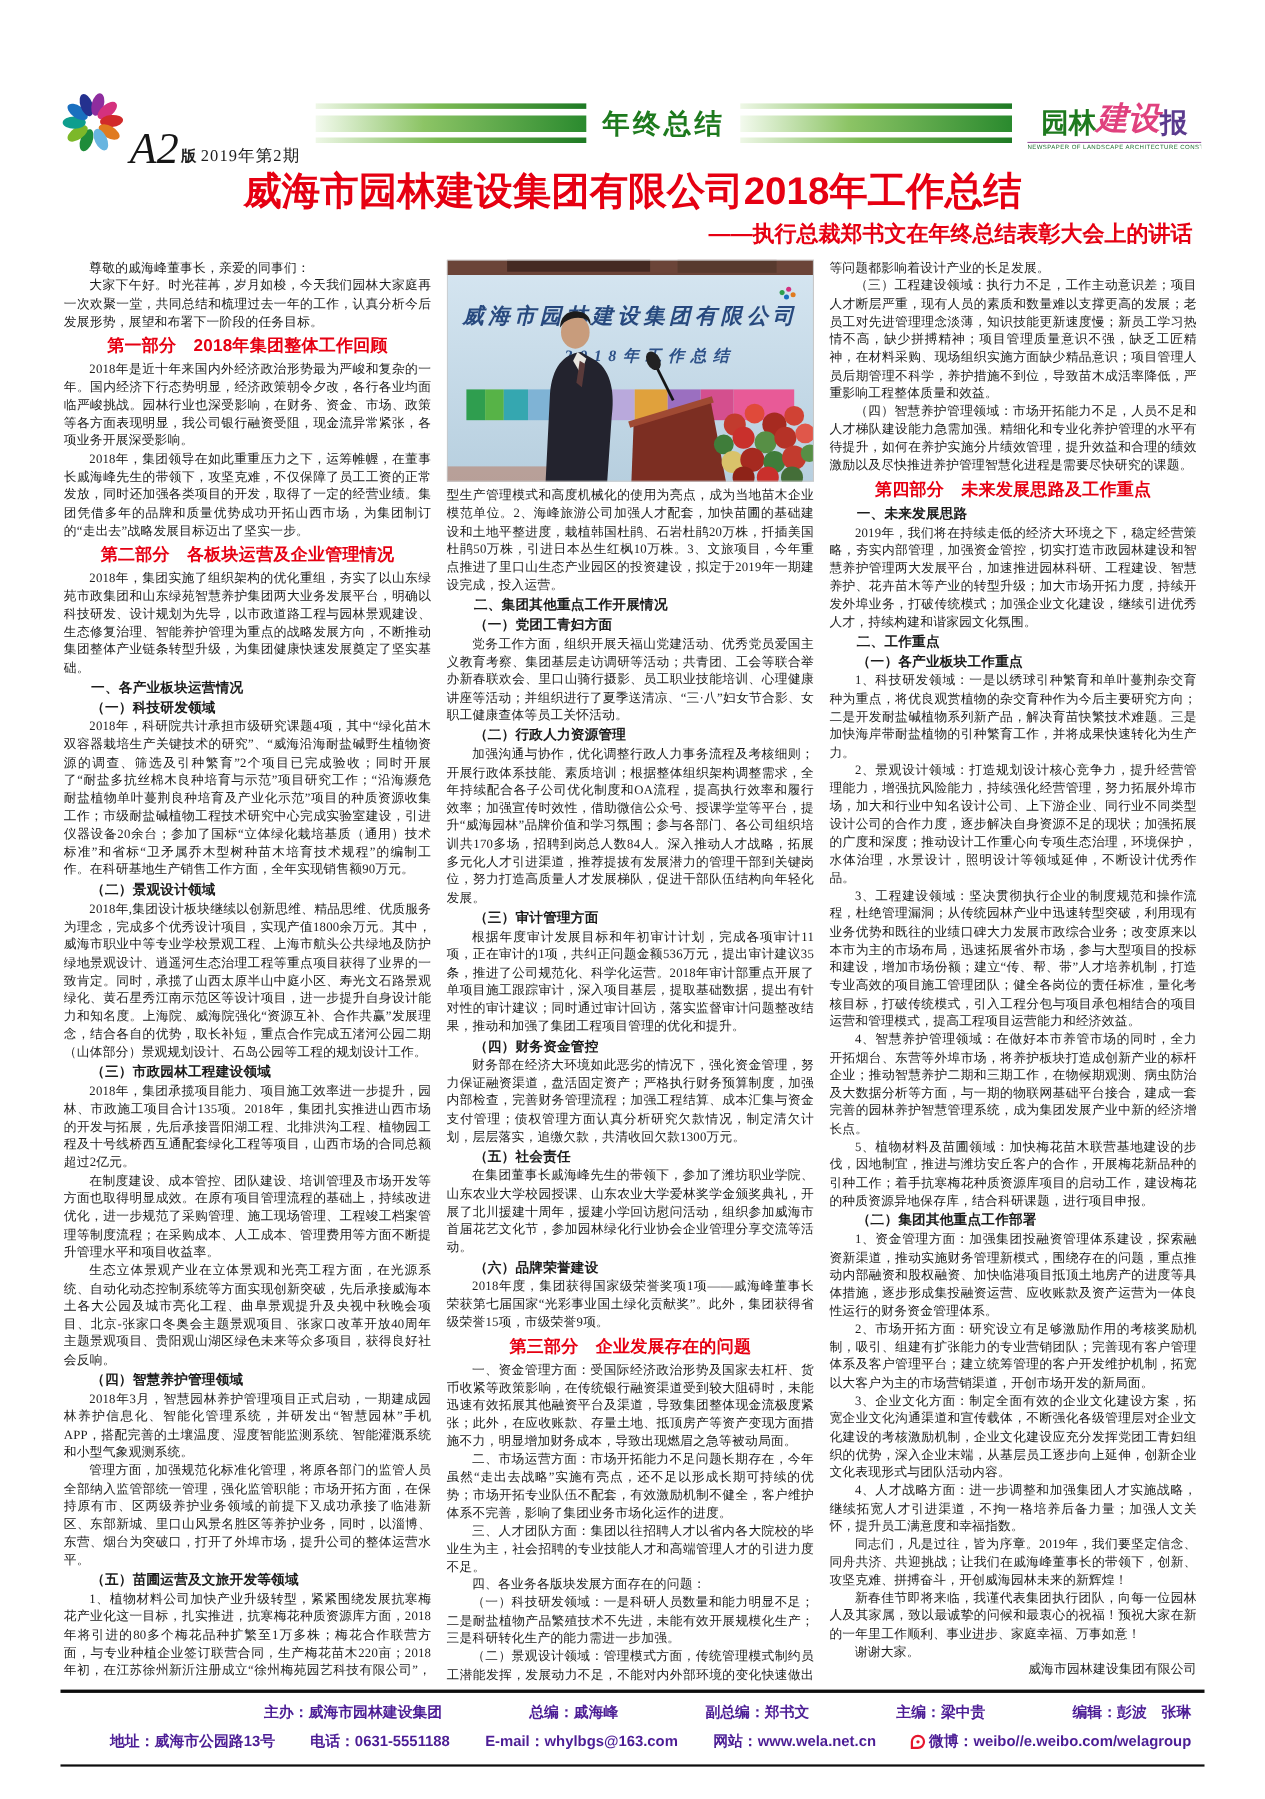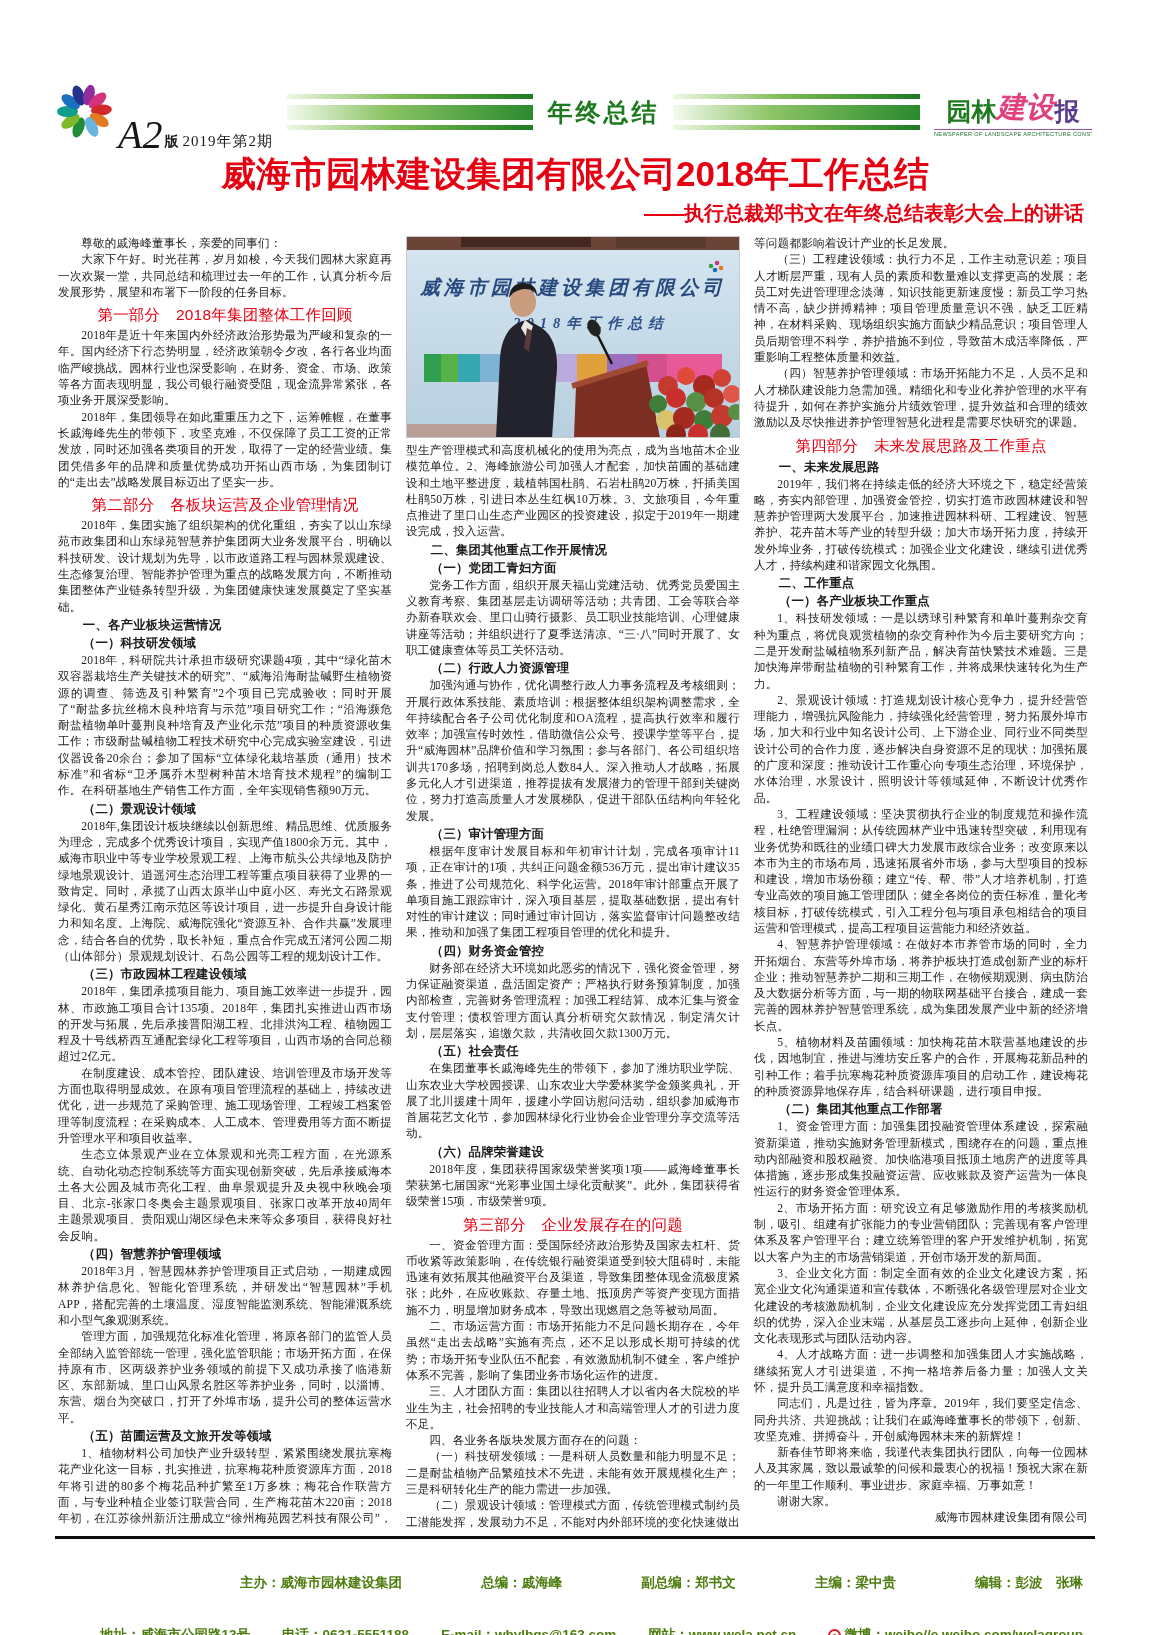--- a/index.html
+++ b/index.html
@@ -45,32 +45,32 @@
   .h-sub { text-align:right; color:#e60012; font-family:"Liberation Sans",sans-serif;
            font-weight:bold; font-size:20px; line-height:26px; padding-right:8px; }
 
   
   .body-cols { margin:10px 62px 0 58px; display:flex; gap:14px; }
   .col { width:334px; height:1292px; overflow:hidden; }
   .blk { font-size:11.6px; line-height:16.3px; text-align:justify; letter-spacing:0.2px; }
   .blk.p { text-indent:2em; }
   .blk.p-cont { text-indent:0; }
   .blk.p-right { text-align:right; text-indent:0; }
-  .blk.h-red { color:#e60012; font-family:"Liberation Sans",sans-serif; font-weight:normal;
+  .blk.h-red { color:#e60012; font-family:"Liberation Sans",sans-serif; font-weight:bold;
                font-size:15.5px; line-height:20px; text-align:center; text-indent:0; margin:4px 0 3px; }
   .blk.h-bold { font-family:"Liberation Sans",sans-serif; font-weight:bold; font-size:12.4px;
                 line-height:17px; text-indent:2em; margin:1px 0; }
 
   
   .photo { width:334px; height:202px; margin-bottom:5px; position:relative; }
   .photo svg { display:block; width:100%; height:100%; }
 
   
   .footer { margin:8px 55px 0; border-top:3px solid #0c0c0c; border-bottom:2px solid #0c0c0c; padding:7px 0 12px; }
-  .f-row { display:flex; font-family:"Liberation Sans",sans-serif; font-weight:bold; font-size:13.5px; color:#4d7c0f;margin-top:26px; }
+  .f-row { display:flex; font-family:"Liberation Sans",sans-serif; font-weight:bold; font-size:13.5px; color:#4c1d95; }
   .f-row1 { justify-content:space-between; padding:2px 12px 4px 185px; }
   .f-row2 { justify-content:space-between; padding:4px 12px 0 45px; }
   .f-item { white-space:nowrap; display:flex; align-items:center; }
   .weibo-icon { display:inline-block; width:13px; height:13px; border:2px solid #e6162d; border-radius:50% 50% 50% 0;
                 position:relative; margin-right:3px; }
   .weibo-icon::after { content:""; position:absolute; left:3px; top:3px; width:3px; height:3px;
                        border-radius:50%; background:#e6162d; }
 </style>
 </head>
 <body>
@@ -211,21 +211,21 @@
               <circle cx="292" cy="198" r="10" fill="#c9302c"></circle>
             <circle cx="314" cy="198" r="10" fill="#446e38"></circle>
           </g>
           <rect x="0.5" y="0.5" width="333" height="201" fill="none" stroke="#c8c8c8"></rect>
         </svg>
       </div>
       <div>
           <div class="blk p-cont">型生产管理模式和高度机械化的使用为亮点，成为当地苗木企业模范单位。2、海峰旅游公司加强人才配套，加快苗圃的基础建设和土地平整进度，栽植韩国杜鹃、石岩杜鹃20万株，扦插美国杜鹃50万株，引进日本丛生红枫10万株。3、文旅项目，今年重点推进了里口山生态产业园区的投资建设，拟定于2019年一期建设完成，投入运营。</div>
           <div class="blk h-bold">二、集团其他重点工作开展情况</div>
           <div class="blk h-bold">（一）党团工青妇方面</div>
-          <div class="blk p">党务工作方面，组织开展天福山党建活动、优秀党员爱国主义教育考察、集团基层走访调研等活动；共青团、工会等联合举办新春联欢会、里口山骑行摄影、员工职业技能培训、心理健康讲座等活动；并组织进行了夏季送清凉、“三·八”同时开展了、女职工健康查体等员工关怀活动。</div>
+          <div class="blk p">党务工作方面，组织开展天福山党建活动、优秀党员爱国主义教育考察、集团基层走访调研等活动；共青团、工会等联合举办新春联欢会、里口山骑行摄影、员工职业技能培训、心理健康讲座等活动；并组织进行了夏季送清凉、“三·八”妇女节合影、女职工健康查体等员工关怀活动。</div>
           <div class="blk h-bold">（二）行政人力资源管理</div>
           <div class="blk p">加强沟通与协作，优化调整行政人力事务流程及考核细则；开展行政体系技能、素质培训；根据整体组织架构调整需求，全年持续配合各子公司优化制度和OA流程，提高执行效率和履行效率；加强宣传时效性，借助微信公众号、授课学堂等平台，提升“威海园林”品牌价值和学习氛围；参与各部门、各公司组织培训共170多场，招聘到岗总人数84人。深入推动人才战略，拓展多元化人才引进渠道，推荐提拔有发展潜力的管理干部到关键岗位，努力打造高质量人才发展梯队，促进干部队伍结构向年轻化发展。</div>
           <div class="blk h-bold">（三）审计管理方面</div>
           <div class="blk p">根据年度审计发展目标和年初审计计划，完成各项审计11项，正在审计的1项，共纠正问题金额536万元，提出审计建议35条，推进了公司规范化、科学化运营。2018年审计部重点开展了单项目施工跟踪审计，深入项目基层，提取基础数据，提出有针对性的审计建议；同时通过审计回访，落实监督审计问题整改结果，推动和加强了集团工程项目管理的优化和提升。</div>
           <div class="blk h-bold">（四）财务资金管控</div>
           <div class="blk p">财务部在经济大环境如此恶劣的情况下，强化资金管理，努力保证融资渠道，盘活固定资产；严格执行财务预算制度，加强内部检查，完善财务管理流程；加强工程结算、成本汇集与资金支付管理；债权管理方面认真分析研究欠款情况，制定清欠计划，层层落实，追缴欠款，共清收回欠款1300万元。</div>
           <div class="blk h-bold">（五）社会责任</div>
           <div class="blk p">在集团董事长戚海峰先生的带领下，参加了潍坊职业学院、山东农业大学校园授课、山东农业大学爱林奖学金颁奖典礼，开展了北川援建十周年，援建小学回访慰问活动，组织参加威海市首届花艺文化节，参加园林绿化行业协会企业管理分享交流等活动。</div>
           <div class="blk h-bold">（六）品牌荣誉建设</div>
           <div class="blk p">2018年度，集团获得国家级荣誉奖项1项——戚海峰董事长荣获第七届国家“光彩事业国土绿化贡献奖”。此外，集团获得省级荣誉15项，市级荣誉9项。</div>

